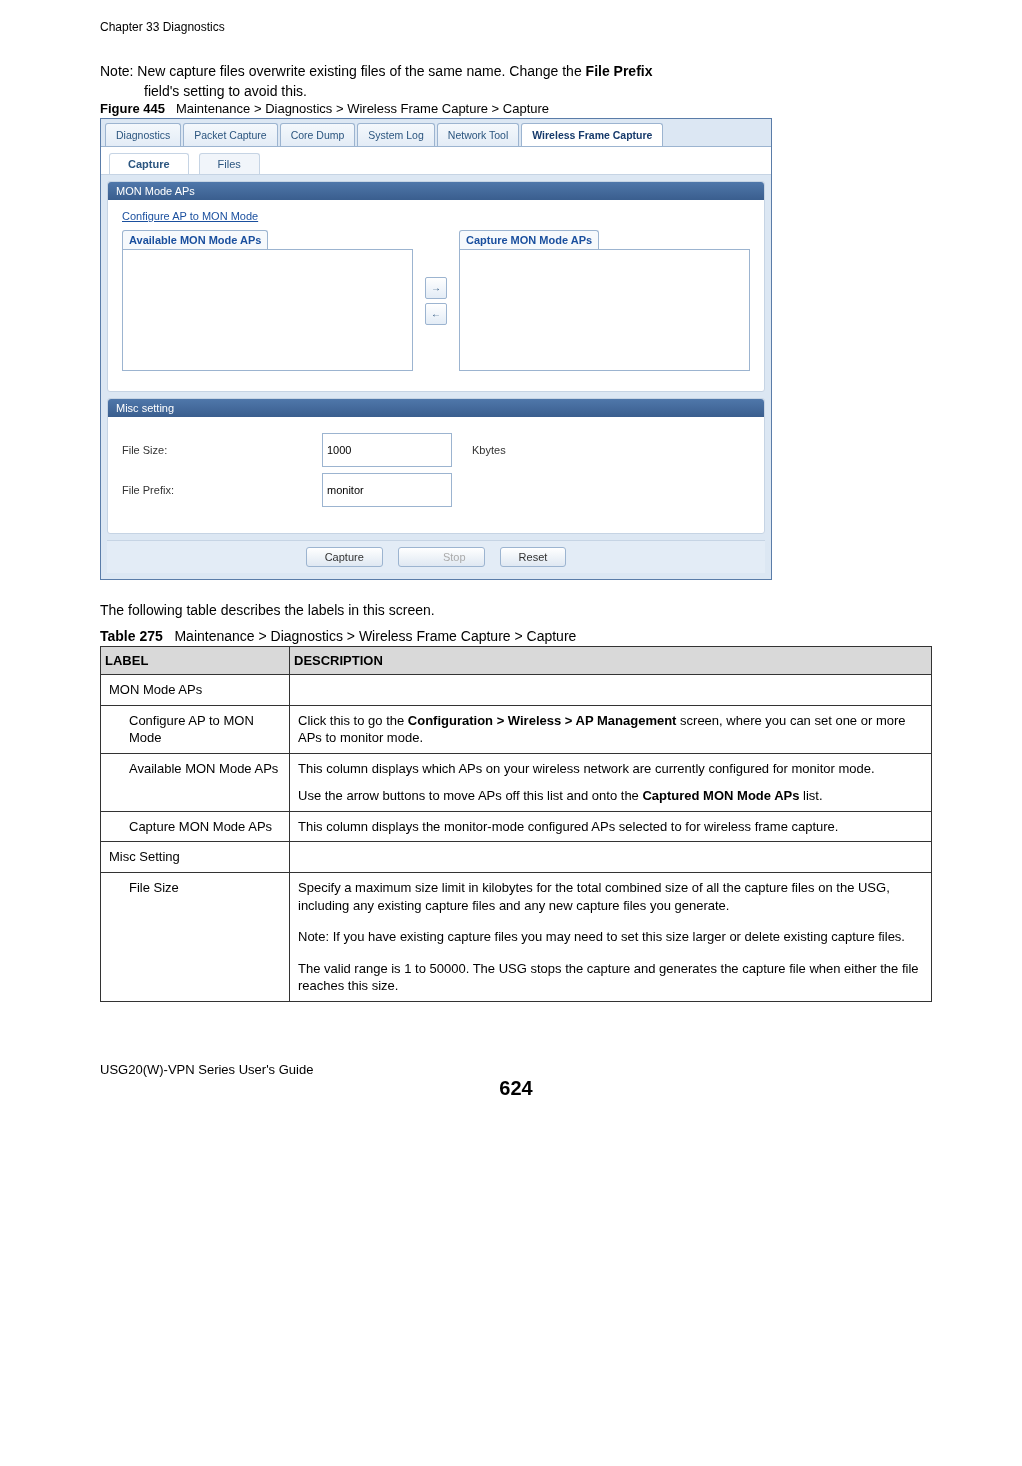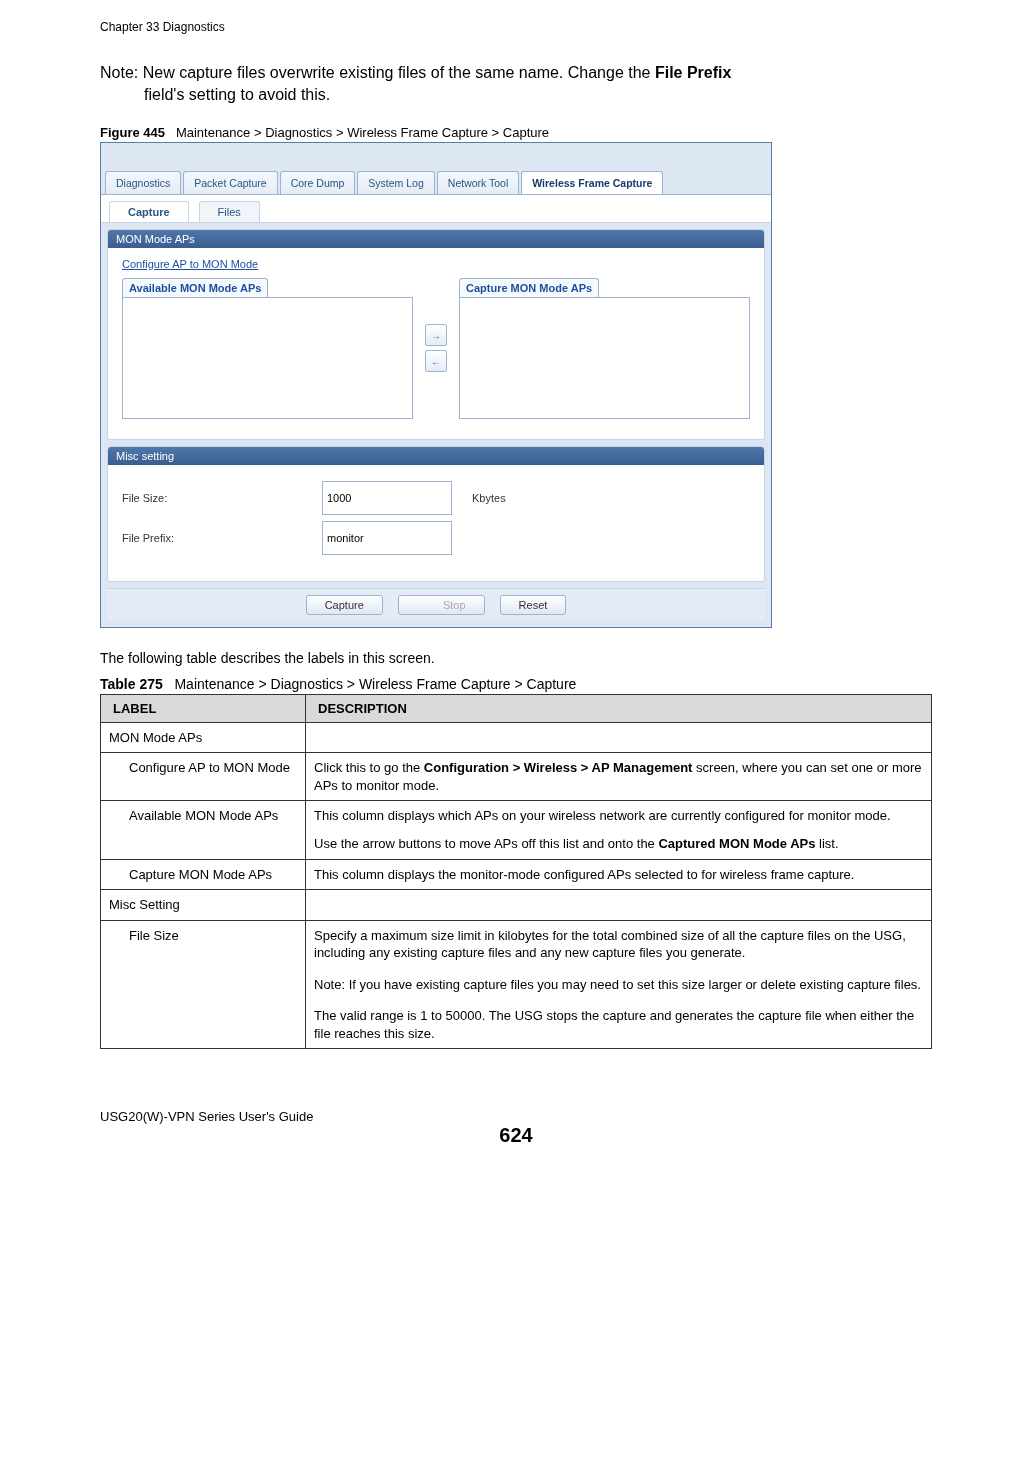--- a/index.html
+++ b/index.html
@@ -11,22 +11,21 @@
     padding: 20px 90px 20px 100px;
     width: 1022px;
     box-sizing: border-box;
   }
   .chapter-header {
     text-align: left;
     font-size: 12px;
     margin-bottom: 28px;
   }
   .note-block {
-    margin-bottom: 18px;
-    font-size: 16px;
+    font-size: 14px;
     line-height: 1.4;
   }
   .note-indent { padding-left: 44px; display: block; }
   .figure-caption {
     font-size: 13px;
     margin-bottom: 2px;
   }
   .figure-caption b { font-weight: bold; }
   .screenshot {
     border: 1px solid #5a7ca8;
@@ -35,21 +34,20 @@
     margin-bottom: 22px;
     font-family: Tahoma, sans-serif;
     font-size: 11px;
   }
   .top-tabs {
     display: flex;
     border-bottom: 1px solid #9cb4d0;
     background: #dce7f3;
     padding: 4px 4px 0 4px;
     gap: 0;
-    margin-top: 24px;
   }
   .top-tab {
     padding: 5px 10px;
     border: 1px solid #9cb4d0;
     border-bottom: none;
     background: linear-gradient(#f4f8fc,#e3ecf6);
     color: #2b557f;
     font-size: 10.5px;
     border-radius: 3px 3px 0 0;
     margin-right: 2px;
@@ -164,21 +162,21 @@
   .body-text { font-size: 14px; margin: 16px 0 10px 0; }
   .table-caption { font-size: 14px; margin-bottom: 2px; }
   table.desc {
     border-collapse: collapse;
     width: 100%;
     font-size: 13px;
   }
   table.desc th {
     background: #d9d9d9;
     text-align: left;
-    padding: 6px 12px;
+    padding: 6px 4px;
     border: 1px solid #333;
     font-weight: bold;
   }
   table.desc td {
     border: 1px solid #333;
     padding: 6px 8px;
     vertical-align: top;
     line-height: 1.35;
   }
   .indent-cell { padding-left: 28px !important; }

